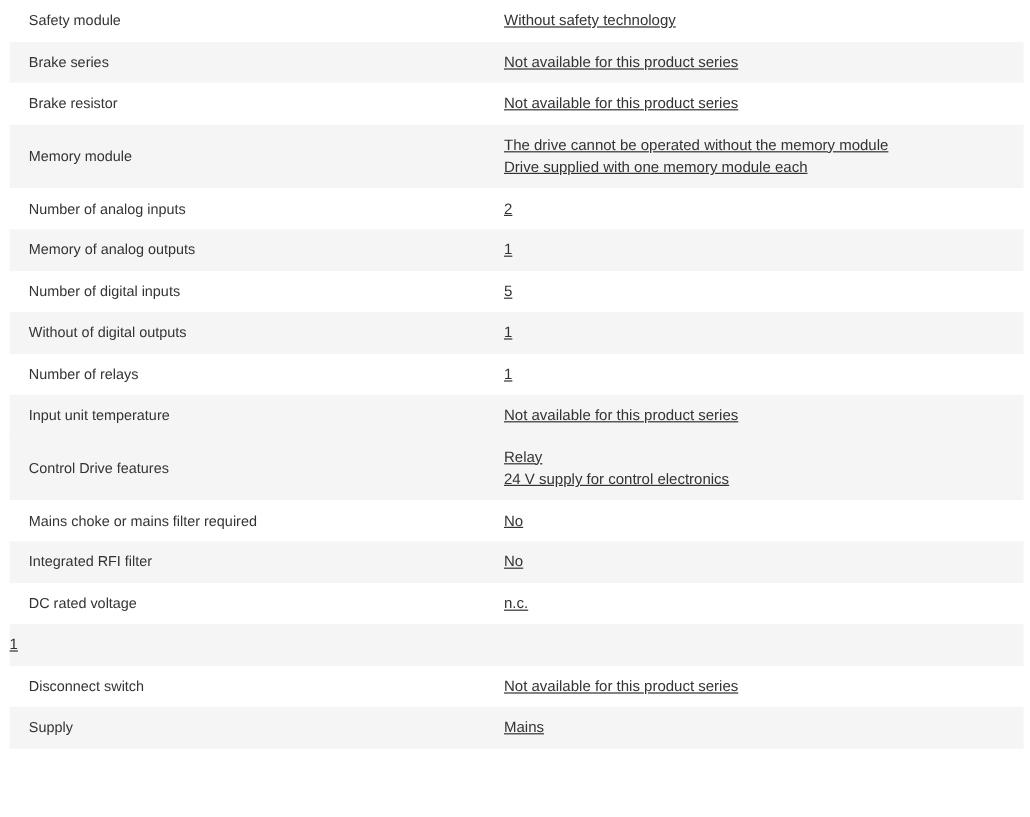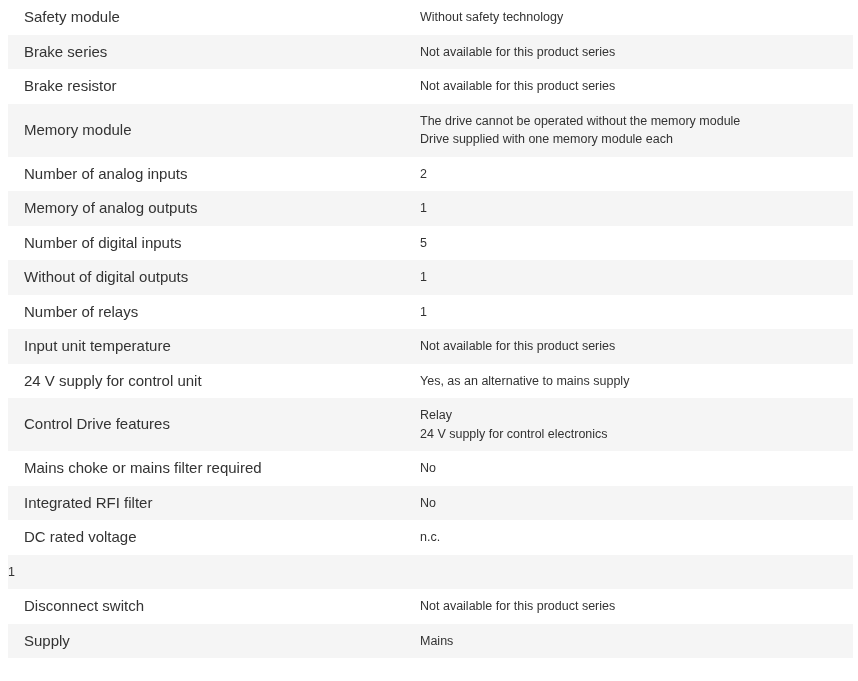--- a/index.html
+++ b/index.html
@@ -19,29 +19,30 @@
     min-height: 34.5px;
     background: #ffffff;
   }
   .spec-row.striped {
     background: #f5f5f5;
   }
   .spec-label {
     width: 412px;
     flex: 0 0 412px;
     padding-left: 16px;
-    font-size: 15px;
+    font-size: 12px;
     line-height: 18.5px;
     color: #333333;
   }
   .spec-values {
     flex: 1 1 auto;
     font-size: 12.5px;
     line-height: 18.5px;
     color: #333333;
+    text-decoration: underline;
   }
   .spec-value-line {
     font-size: 12.5px;
     line-height: 18.5px;
     color: #333333;
   }
 </style>
 </head>
 <body>
 
@@ -110,26 +111,20 @@
       </div>
   </div>
 
   <div class="spec-row striped">
     <div class="spec-label">Input unit temperature</div>
     <div class="spec-values">
         <div class="spec-value-line">Not available for this product series</div>
       </div>
   </div>
 
-  <div class="spec-row">
-    <div class="spec-label">24 V supply for control unit</div>
-    <div class="spec-values">
-        <div class="spec-value-line">Yes, as an alternative to mains supply</div>
-      </div>
-  </div>
 
   <div class="spec-row striped">
     <div class="spec-label">Control Drive features</div>
     <div class="spec-values">
         <div class="spec-value-line">Relay</div>
         <div class="spec-value-line">24 V supply for control electronics</div>
       </div>
   </div>
 
   <div class="spec-row">

